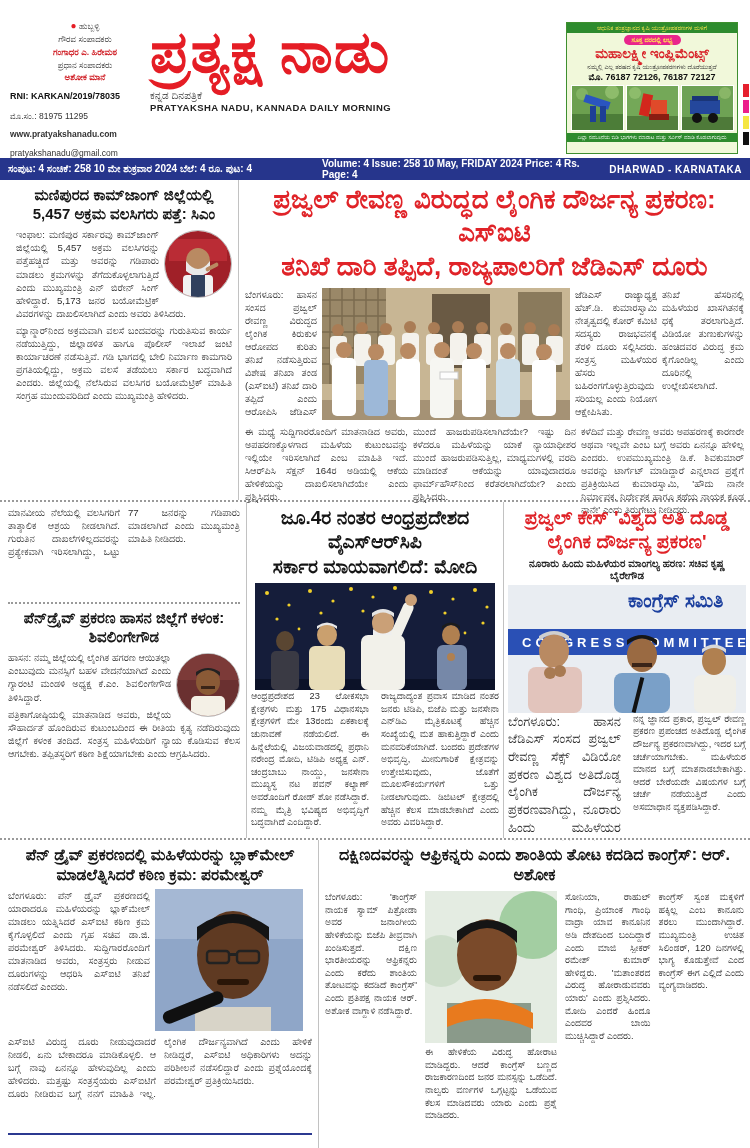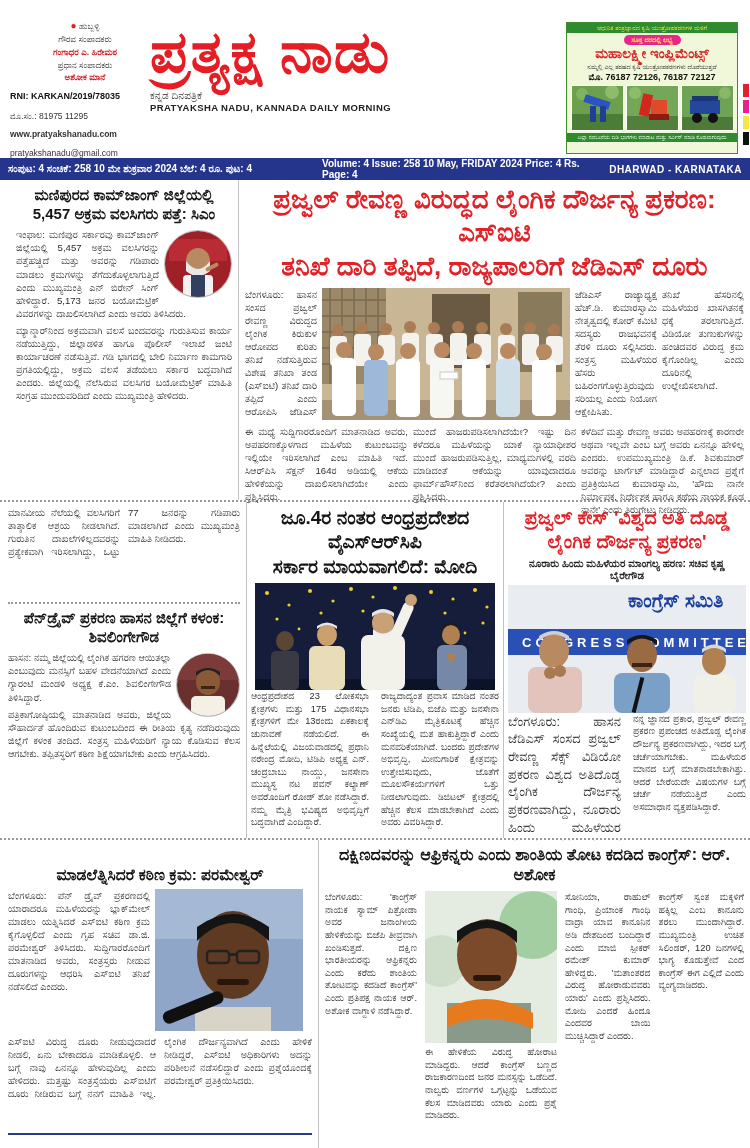--- a/index.html
+++ b/index.html
@@ -366,21 +366,21 @@
       <div class="txt2" style="height:128px;">
         <div class="body-txt" style="font-size:13px;">ಬೆಂಗಳೂರು: ಹಾಸನ ಜೆಡಿಎಸ್ ಸಂಸದ ಪ್ರಜ್ವಲ್ ರೇವಣ್ಣ ಸೆಕ್ಸ್ ವಿಡಿಯೋ ಪ್ರಕರಣ ವಿಶ್ವದ ಅತಿದೊಡ್ಡ ಲೈಂಗಿಕ ದೌರ್ಜನ್ಯ ಪ್ರಕರಣವಾಗಿದ್ದು, ನೂರಾರು ಹಿಂದು ಮಹಿಳೆಯರ ಮಾಂಗಲ್ಯ ಹರಣ ಮಾಡಿದ ಪ್ರಕರಣ ಎಂದು ಸಚಿವ ಕೃಷ್ಣ ಬೈರೇಗೌಡ ಕಿಡಿಕಾರಿದ್ದಾರೆ.</div>
         <div class="body-txt" style="font-size:9.3px;">ನನ್ನ ಜ್ಞಾನದ ಪ್ರಕಾರ, ಪ್ರಜ್ವಲ್ ರೇವಣ್ಣ ಪ್ರಕರಣ ಪ್ರಪಂಚದ ಅತಿದೊಡ್ಡ ಲೈಂಗಿಕ ದೌರ್ಜನ್ಯ ಪ್ರಕರಣವಾಗಿದ್ದು, ಇದರ ಬಗ್ಗೆ ಚರ್ಚೆಯಾಗಬೇಕು. ಮಹಿಳೆಯರ ಮಾನದ ಬಗ್ಗೆ ಮಾತನಾಡಬೇಕಾಗಿತ್ತು. ಆದರೆ ಬೇರೆಯದೇ ವಿಷಯಗಳ ಬಗ್ಗೆ ಚರ್ಚೆ ನಡೆಯುತ್ತಿದೆ ಎಂದು ಅಸಮಾಧಾನ ವ್ಯಕ್ತಪಡಿಸಿದ್ದಾರೆ.</div>
       </div>
     </div>
   </section>
 
   <section class="band b3">
     <div class="b3L vrule">
       <h2 class="headline hl-blk">
-        <br>
+        <span>ಪೆನ್ ಡ್ರೈವ್ ಪ್ರಕರಣದಲ್ಲಿ ಮಹಿಳೆಯರನ್ನು ಬ್ಲಾಕ್‌ಮೇಲ್</span><br>
         <span>ಮಾಡಲೆತ್ನಿಸಿದರೆ ಕಠಿಣ ಕ್ರಮ: ಪರಮೇಶ್ವರ್</span>
       </h2>
       <div class="row lrow">
         <div class="body-txt ltext">ಬೆಂಗಳೂರು: ಪೆನ್ ಡ್ರೈವ್ ಪ್ರಕರಣದಲ್ಲಿ ಯಾರಾದರೂ ಮಹಿಳೆಯರನ್ನು ಬ್ಲಾಕ್‌ಮೇಲ್ ಮಾಡಲು ಯತ್ನಿಸಿದರೆ ಎಸ್‌ಐಟಿ ಕಠಿಣ ಕ್ರಮ ಕೈಗೊಳ್ಳಲಿದೆ ಎಂದು ಗೃಹ ಸಚಿವ ಡಾ.ಜಿ. ಪರಮೇಶ್ವರ್ ತಿಳಿಸಿದರು. ಸುದ್ದಿಗಾರರೊಂದಿಗೆ ಮಾತನಾಡಿದ ಅವರು, ಸಂತ್ರಸ್ತರು ನೀಡುವ ದೂರುಗಳನ್ನು ಆಧರಿಸಿ ಎಸ್‌ಐಟಿ ತನಿಖೆ ನಡೆಸಲಿದೆ ಎಂದರು.</div>
         <div class="photo-frame" style="width:148px;height:142px;">
           <svg width="148" height="142" viewBox="0 0 148 142">
             <rect width="148" height="142" fill="#8fa6c8"></rect>
             <rect x="0" y="0" width="148" height="50" fill="#a5b8d4"></rect>
             <ellipse cx="78" cy="66" rx="36" ry="44" fill="#5f3a22"></ellipse>
             <path d="M42 52 q36 -36 72 0 l0 -14 q-36 -26 -72 0 z" fill="#141414"></path>

